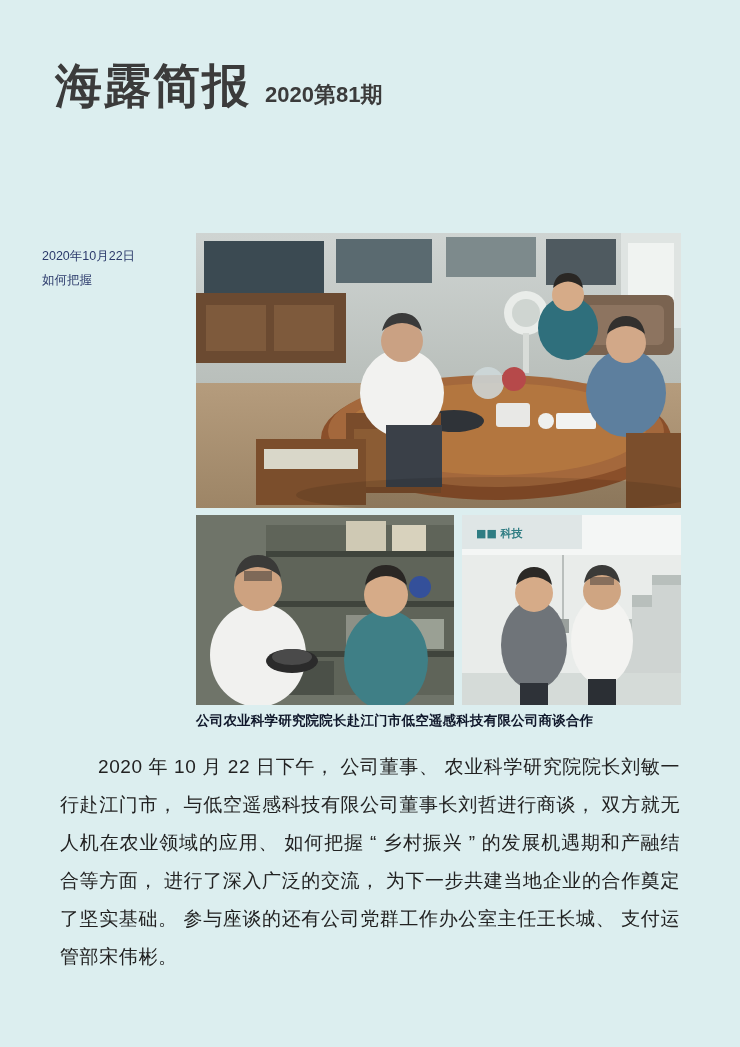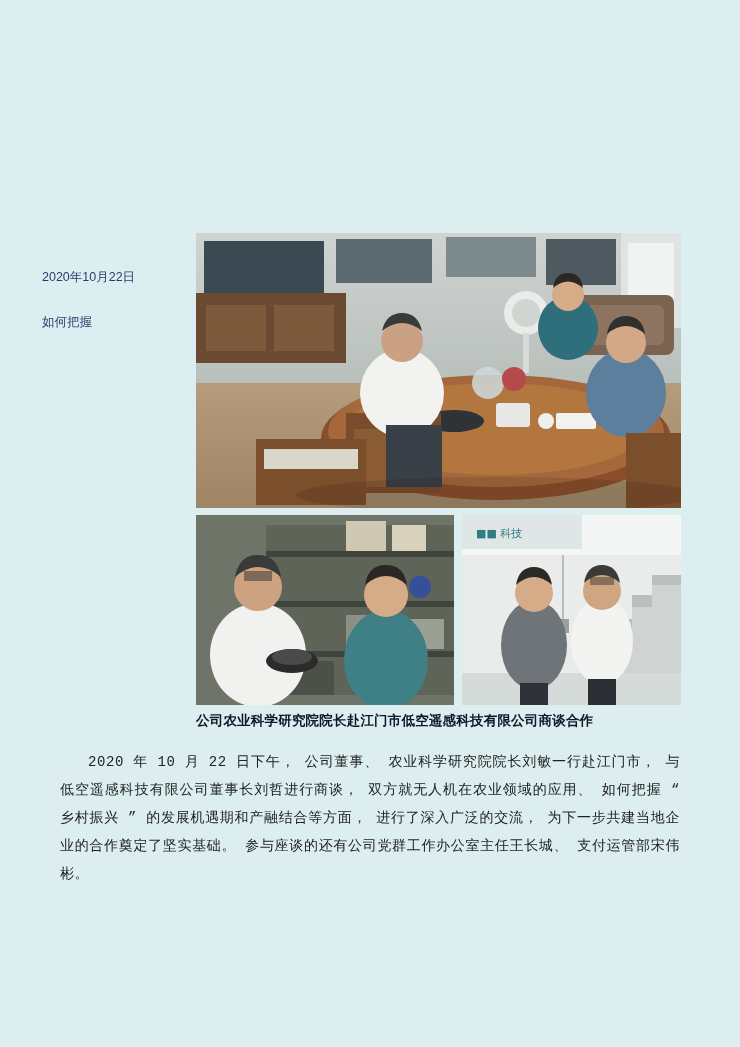--- a/index.html
+++ b/index.html
@@ -48,33 +48,34 @@
   .meta {
     position: absolute;
     left: 42px;
     top: 245px;
     width: 150px;
     color: #2b3a6b;
     font-size: 12.5px;
     line-height: 1.9;
     font-family: "Liberation Sans", sans-serif;
   }
-  .meta div { white-space: nowrap; margin-top: 21px; }
+  .meta div { white-space: nowrap; }
 
   
   .photos {
     position: absolute;
     left: 196px;
     top: 233px;
     width: 485px;
   }
   .photo {
     position: absolute;
     overflow: hidden;
     background: #84cc16;
+    font-weight: bold;
   }
   .photo-main {
     left: 0px;
     top: 0px;
     width: 485px;
     height: 275px;
   }
   .photo-bl {
     left: 0px;
     top: 282px;
@@ -100,33 +101,37 @@
     font-weight: bold;
     font-family: "Liberation Sans", sans-serif;
     letter-spacing: 0.2px;
   }
   .body-text {
     position: absolute;
     left: 60px;
     top: 748px;
     width: 620px;
     color: #222;
-    font-size: 14px;
+    font-size: 19px;
     line-height: 2.0;
     text-align: justify;
     text-indent: 2em;
-    font-family: Liberation Mono, monospace;
+    font-family: Liberation Sans, sans-serif;
     letter-spacing: 0.6px;
   }
 </style>
 </head>
 <body>
 
 <div class="page">
 
+  <div class="header">
+    <span class="masthead-title">海露简报</span>
+    <span class="masthead-issue">2020第81期</span>
+  </div>
 
   <div class="meta">
     <div>2020年10月22日</div>
     <div>如何把握</div>
   </div>
 
   <div class="photos">
 
     <div class="photo photo-main">
       <svg viewBox="0 0 485 275" preserveAspectRatio="none">

